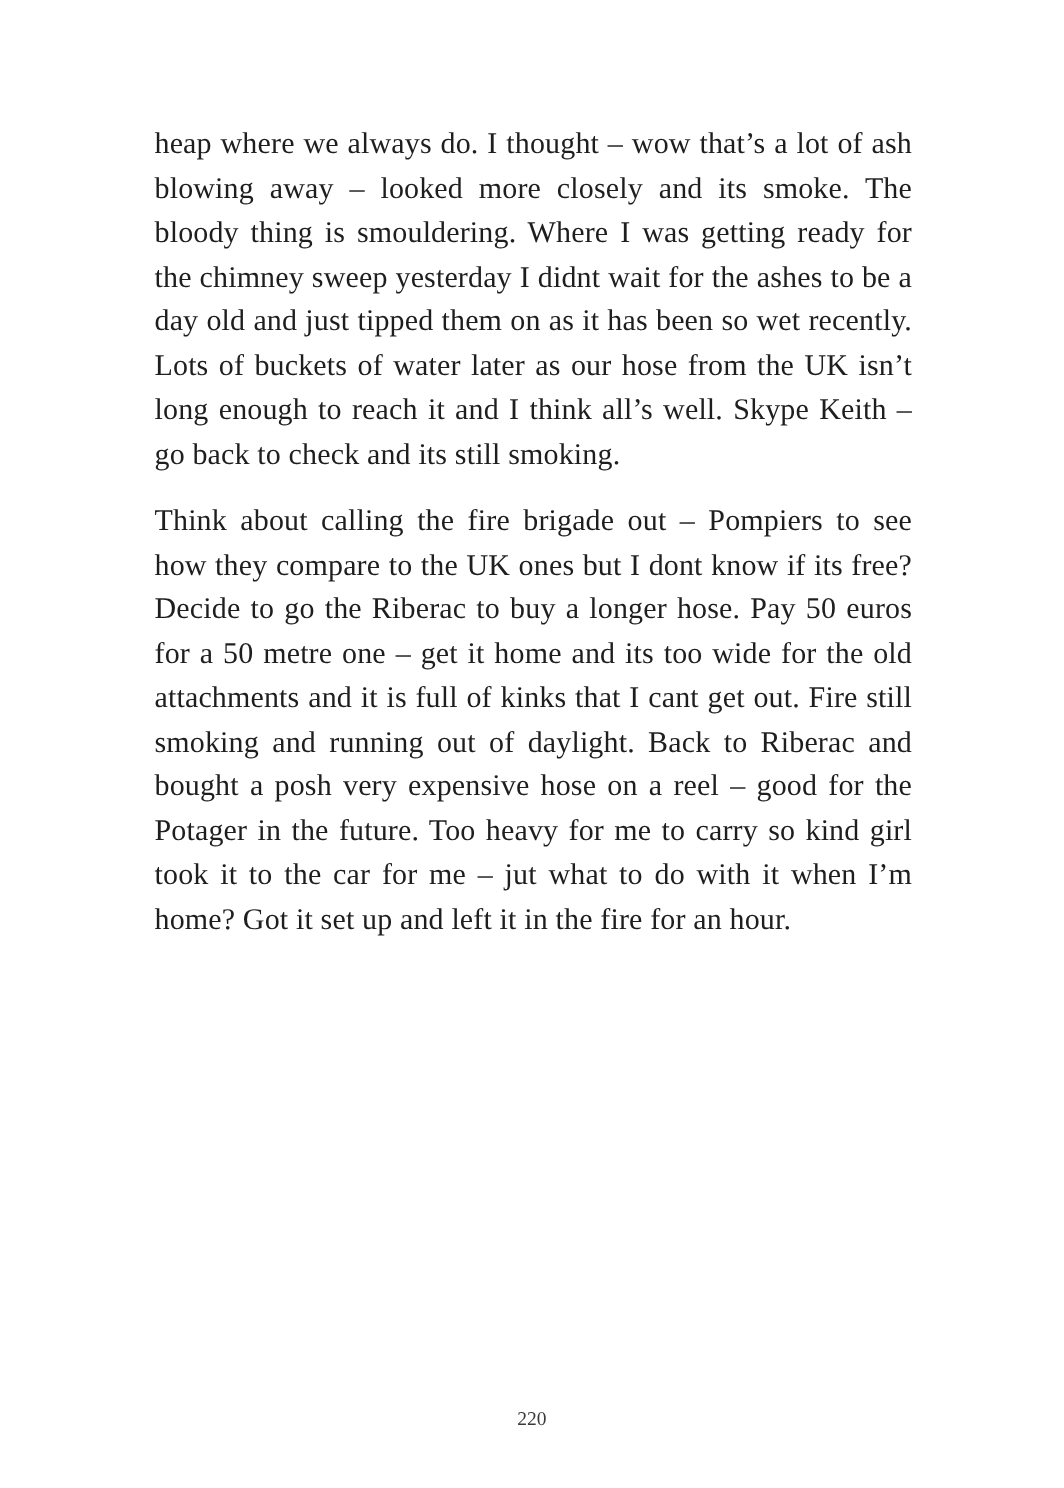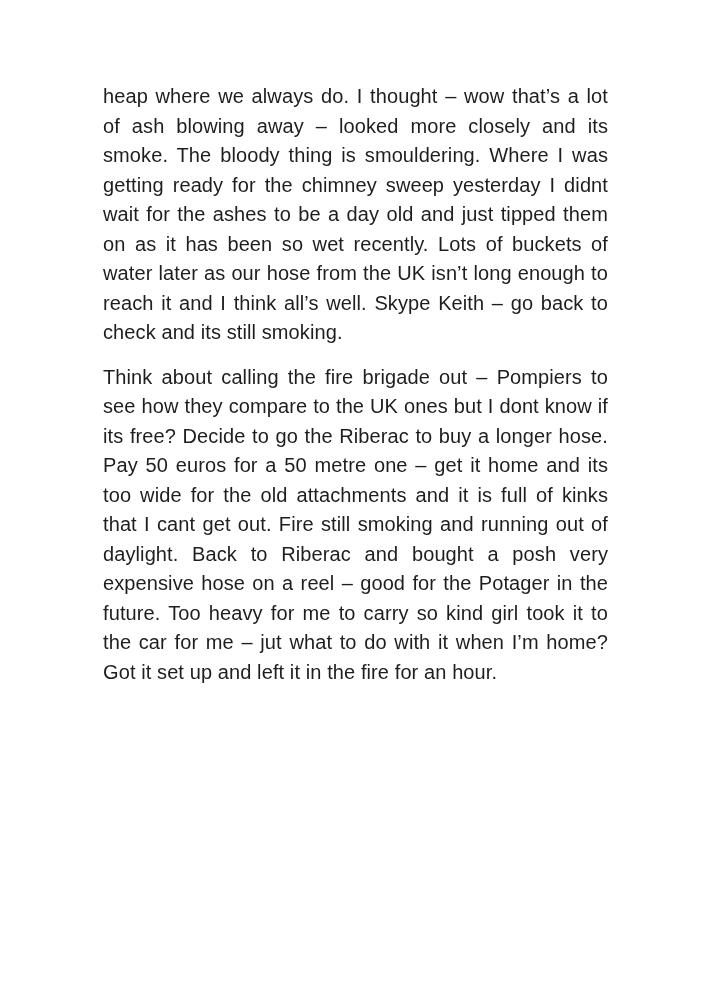--- a/index.html
+++ b/index.html
@@ -6,21 +6,21 @@
       margin: 0;
       padding: 0;
       background: #ffffff;
     }
     .page {
       position: relative;
       width: 709px;
       height: 992px;
       background: #ffffff;
       color: #1e1e1e;
-      font-family: Liberation Sans, sans-serif;
+      font-family: Liberation Serif, serif;
       overflow: hidden;
     }
     .content {
       position: absolute;
       top: 82px;
       left: 103px;
       width: 505px;
     }
     .para {
       margin: 0 0 15px 0;
@@ -40,13 +40,14 @@
     }
   </style>
 </head>
 <body>
 
 <div class="page">
   <div class="content">
     <p class="para">heap where we always do. I thought – wow that’s a lot of ash blowing away – looked more closely and its smoke. The bloody thing is smouldering. Where I was getting ready for the chimney sweep yesterday I didnt wait for the ashes to be a day old and just tipped them on as it has been so wet recently. Lots of buckets of water later as our hose from the UK isn’t long enough to reach it and I think all’s well. Skype Keith – go back to check and its still smoking.</p>
     <p class="para">Think about calling the fire brigade out – Pompiers to see how they compare to the UK ones but I dont know if its free? Decide to go the Riberac to buy a longer hose. Pay 50 euros for a 50 metre one – get it home and its too wide for the old attachments and it is full of kinks that I cant get out. Fire still smoking and running out of daylight. Back to Riberac and bought a posh very expensive hose on a reel – good for the Potager in the future. Too heavy for me to carry so kind girl took it to the car for me – jut what to do with it when I’m home? Got it set up and left it in the fire for an hour.</p>
   </div>
+  <div class="page-number">220</div>
 </div>
 
 </body></html>

